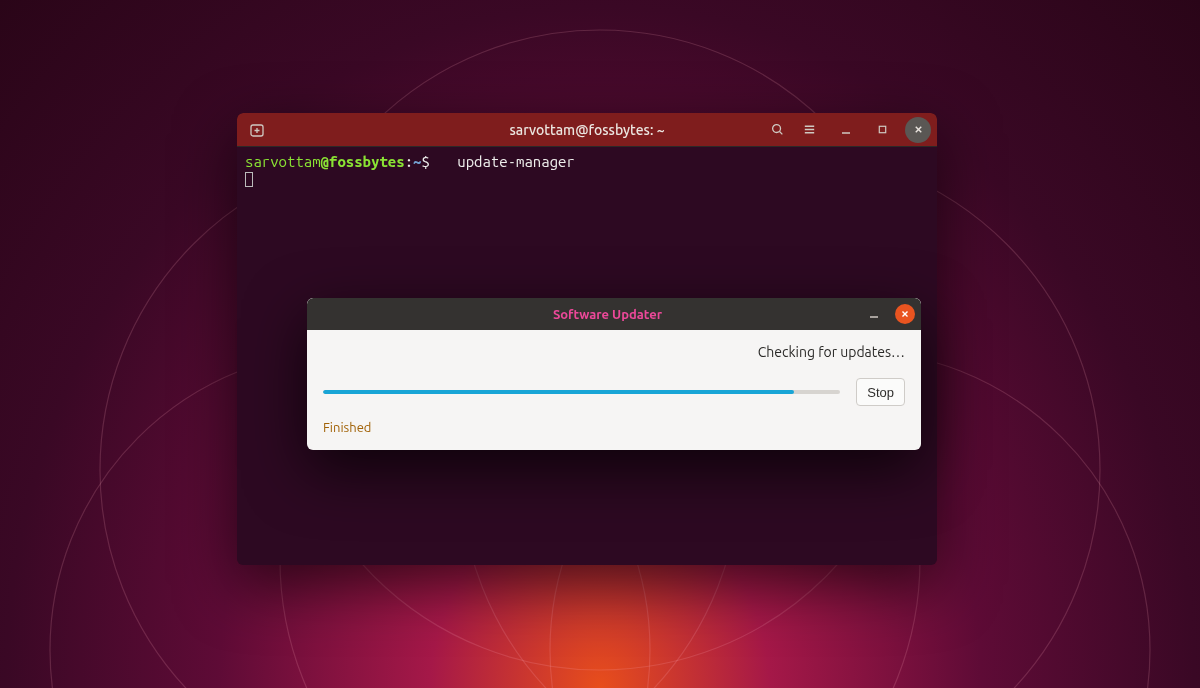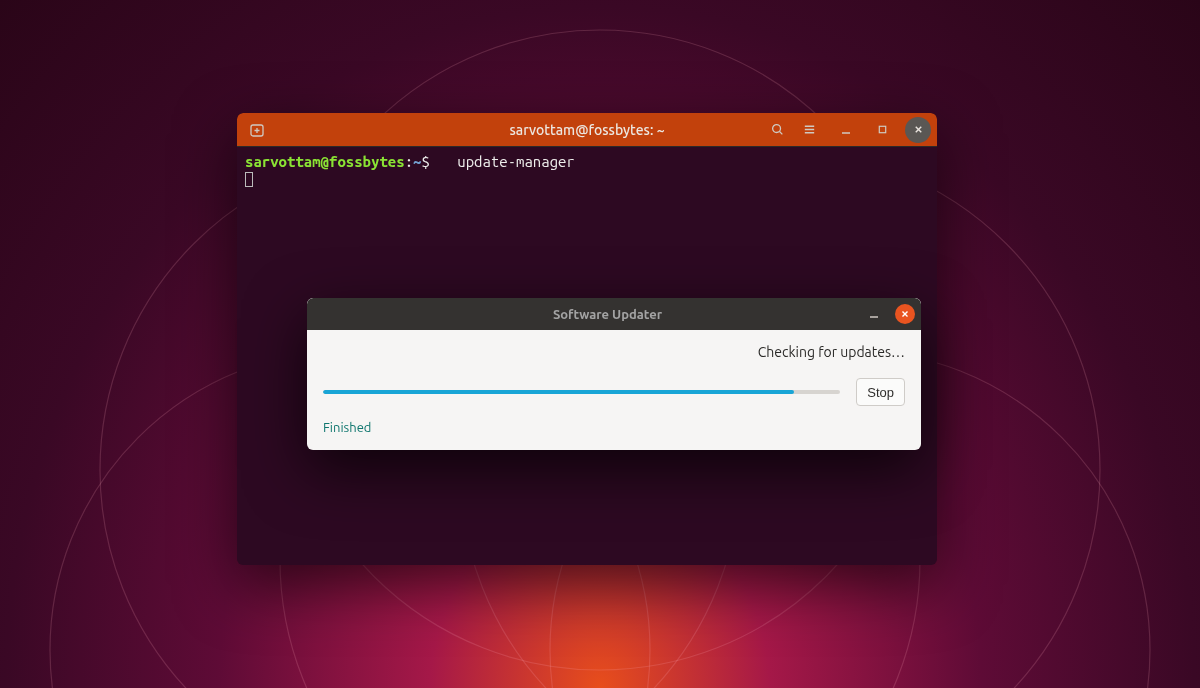--- a/index.html
+++ b/index.html
@@ -26,21 +26,21 @@
       top: 113px;
       width: 700px;
       height: 452px;
       background: #2d0922;
       border-radius: 6px;
       box-shadow: 0 20px 60px rgba(0,0,0,0.6);
       overflow: hidden;
     }
     .term-titlebar {
       height: 34px;
-      background: #c2410c;
+      background: #7f1d1d;
       border-bottom: 1px solid #2b2927;
       display: flex;
       align-items: center;
       position: relative;
       border-radius: 6px 6px 0 0;
     }
     .term-newtab {
       width: 28px;
       height: 26px;
       margin-left: 6px;
@@ -89,21 +89,21 @@
       background: #5a5754;
       color: #e9e4de;
     }
     .term-body {
       padding: 6px 8px;
       font-family: "Ubuntu Mono", "Consolas", monospace;
       font-size: 15px;
       color: #eee;
       line-height: 1.25;
     }
-    .pr-user { color: #8ae234; font-weight: bold; }
+    .pr-user { color: #8ae234; font-weight: normal; }
     .pr-host { color: #8ae234; font-weight: bold; }
     .pr-colon { color: #eeeeec; }
     .pr-path { color: #729fcf; font-weight: bold; }
     .pr-cmd { color: #eeeeec; margin-left: 19px; }
     .cursor {
       display: inline-block;
       width: 8px;
       height: 15px;
       border: 1px solid #bbb;
       vertical-align: text-top;
@@ -124,21 +124,21 @@
       background: #343230;
       display: flex;
       align-items: center;
       position: relative;
       border-radius: 6px 6px 0 0;
     }
     .upd-title {
       position: absolute;
       left: 0; right: 13px;
       text-align: center;
-      color: #a3a3a3;
+      color: #ec4899;
       font-size: 13px;
       font-weight: 600;
       pointer-events: none;
     }
     .upd-right {
       position: absolute;
       right: 6px;
       display: flex;
       align-items: center;
       gap: 10px;
@@ -197,21 +197,21 @@
       padding: 0 10px;
       background: #fbfbfa;
       border: 1px solid #cfccc8;
       border-radius: 4px;
       font-size: 13px;
       color: #2f2e2c;
     }
     .upd-status {
       margin-top: 14px;
       font-size: 13px;
-      color: #0f766e;
+      color: #a16207;
     }
   </style>
 </head>
 <body>
 
 <svg class="bg-svg" viewBox="0 0 1200 688">
   <g stroke="rgba(255,170,190,0.18)" fill="none" stroke-width="1.2">
     <circle cx="600" cy="350" r="320"></circle>
     <circle cx="420" cy="470" r="320"></circle>
     <circle cx="780" cy="470" r="320"></circle>

